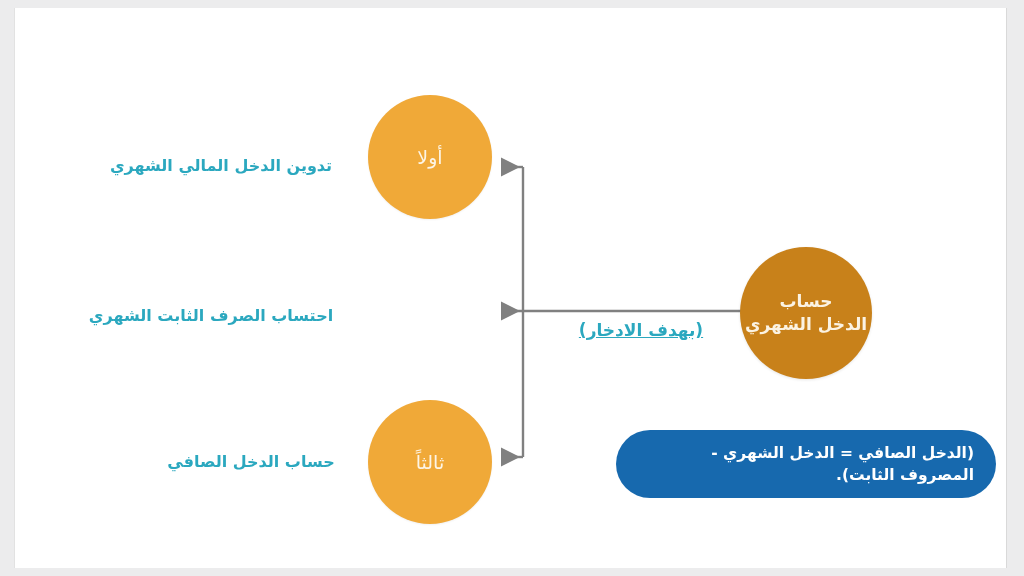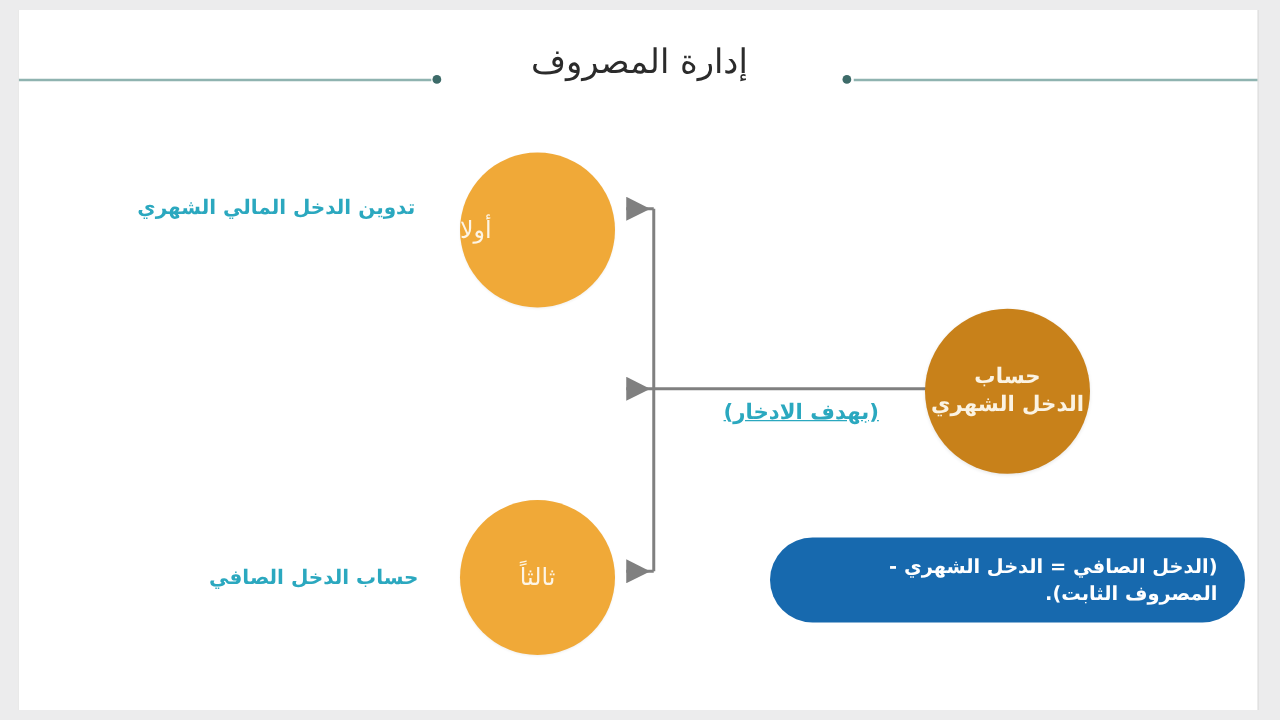--- a/index.html
+++ b/index.html
@@ -93,21 +93,21 @@
     border-radius: 50%;
     background: #f0a938;
     color: #fdf5e6;
     display: flex;
     align-items: center;
     justify-content: center;
     font-size: 19px;
     direction: rtl;
     box-shadow: 0 1px 2px rgba(0,0,0,0.06);
   }
-  #circle-step-1 { left: 353px; top: 114px; justify-content: flex-end; }
+  #circle-step-1 { left: 353px; top: 87px; }
   #circle-step-2 { left: 353px; top: 246px; }
   #circle-step-3 { left: 353px; top: 392px; }
 
   
   .step-label {
     position: absolute;
     text-align: center;
     color: #2ba8bf;
     font-size: 16px;
     font-weight: bold;
@@ -184,27 +184,20 @@
     padding: 0 22px;
     box-sizing: border-box;
   }
 </style>
 </head>
 <body>
 
 <div id="slide-root">
   <div id="slide-canvas">
 
-    <div id="slide-header">
-      <div id="title-text">إدارة المصروف</div>
-      <div class="rule" id="rule-right"></div>
-      <div class="rule-dot" id="dot-right"></div>
-      <div class="rule" id="rule-left"></div>
-      <div class="rule-dot" id="dot-left"></div>
-    </div>
 
     <svg id="connector-svg" viewBox="0 0 993 560" xmlns="http://www.w3.org/2000/svg">
       <defs>
         <marker id="arrowhead-left" markerWidth="9" markerHeight="8" refX="8" refY="4" orient="auto" markerUnits="strokeWidth">
           <path d="M8,0 L0,4 L8,8 Z" fill="#808080"></path>
         </marker>
       </defs>
 
       <path d="M508,159 L508,449" stroke="#808080" stroke-width="2.4" fill="none"></path>
       <line x1="508" y1="159" x2="486" y2="159" stroke="#808080" stroke-width="2.4" marker-end="url(#arrowhead-left)"></line>
@@ -213,20 +206,21 @@
       <line x1="726" y1="303" x2="486" y2="303" stroke="#808080" stroke-width="2.4" marker-end="url(#arrowhead-left)"></line>
     </svg>
 
     <div id="arrow-annotation">(بهدف الادخار)</div>
 
     <div class="step-circle" id="circle-step-1">
       <span>أولا</span>
     </div>
     <div class="step-label" id="label-step-1">تدوين الدخل المالي الشهري</div>
 
+    <div class="step-label" id="label-step-2">احتساب الصرف الثابت الشهري</div>
 
     <div class="step-circle" id="circle-step-3">
       <span>ثالثاً</span>
     </div>
     <div class="step-label" id="label-step-3">حساب الدخل الصافي</div>
 
     <div id="circle-source">
       <span>حساب</span>
       <span>الدخل الشهري</span>
     </div>

